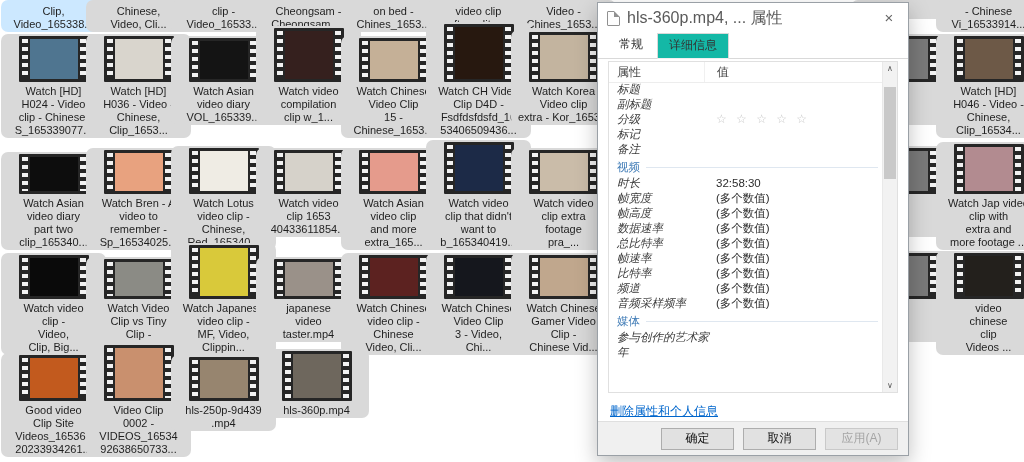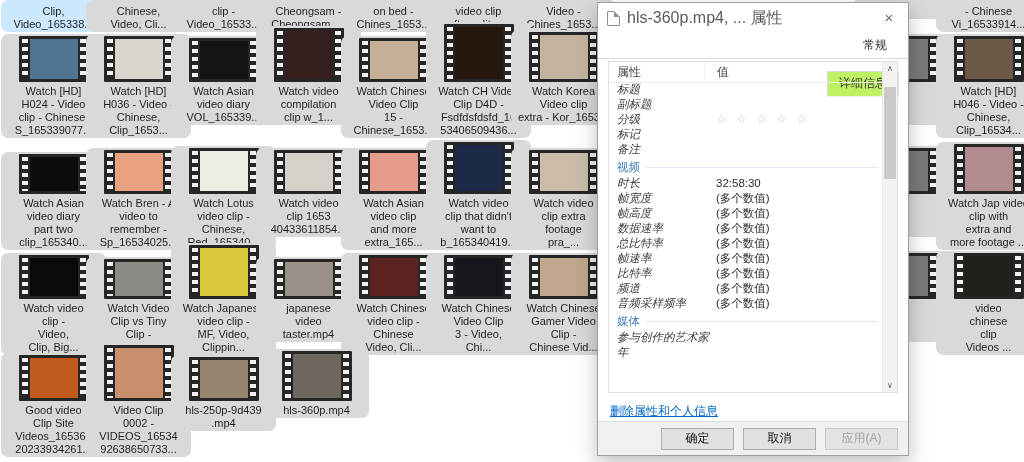--- a/index.html
+++ b/index.html
@@ -20,23 +20,23 @@
   .frame{position:absolute;left:11px;right:11px;top:3px;bottom:3px;}
 
   
   .dialog{position:absolute;left:597px;top:2px;width:312px;height:454px;background:#fff;
     border:1px solid #9aa0a6;box-shadow:0 8px 20px rgba(0,0,0,.25);font-size:12px;color:#333;box-sizing:border-box;}
   .titlebar{height:30px;display:flex;align-items:center;padding:0 6px 0 9px;}
   .file-ico{width:11px;height:13px;border:1px solid #909090;border-radius:1px;margin-right:7px;background:#fdfdfd;position:relative;flex:0 0 auto;}
   .file-ico:after{content:"";position:absolute;right:-1px;top:-1px;border:3px solid #fff;border-left-color:#909090;border-bottom-color:#909090;}
   .title{flex:1;color:#5a5a5a;font-size:16px;white-space:nowrap;overflow:hidden;}
   .close{color:#666;font-size:15px;line-height:28px;width:26px;text-align:center;cursor:pointer;}
-  .tabs{display:flex;align-items:flex-end;gap:12px;padding:0 9px;height:25px;border-bottom:1px solid #d9d9d9;flex-direction:column;}
+  .tabs{display:flex;align-items:flex-end;gap:2px;padding:0 9px;height:25px;border-bottom:1px solid #d9d9d9;}
   .tab{padding:3px 11px 4px;border:1px solid rgba(0,0,0,0);color:#333;cursor:pointer;}
-  .tab.active{background:#bef264;border-color:#d9d9d9;border-bottom-color:#f0f0f0;margin-bottom:-1px;}
+  .tab.active{background:#14b8a6;border-color:#d9d9d9;border-bottom-color:#f0f0f0;margin-bottom:-1px;}
   .listbox{position:absolute;left:10px;top:58px;width:290px;height:332px;border:1px solid #e0e0e0;overflow:hidden;box-sizing:border-box;}
   .listhead{position:absolute;left:0;top:0;right:15px;height:20px;line-height:20px;display:flex;color:#444;border-bottom:1px solid #ededed;}
   .listhead .h1{width:87px;padding-left:8px;border-right:1px solid #f0f0f0;}
   .listhead .h2{flex:1;padding-left:12px;}
   .rows{position:absolute;left:0;top:20px;right:15px;bottom:0;overflow:hidden;}
   .sechead{color:#3f7bb6;margin:2px 4px 1px 8px;display:flex;align-items:center;gap:6px;font-size:11.5px;height:16px;}
   .sechead:after{content:"";flex:1;height:1px;background:#dfe7f0;}
   .prow{display:flex;height:15px;line-height:15px;font-size:11.5px;}
   .plabel{width:87px;padding-left:8px;color:#3b3b3b;white-space:nowrap;flex:0 0 auto;font-style:italic;}
   .pvalue{flex:1;padding-left:12px;color:#2b2b2b;white-space:nowrap;}

